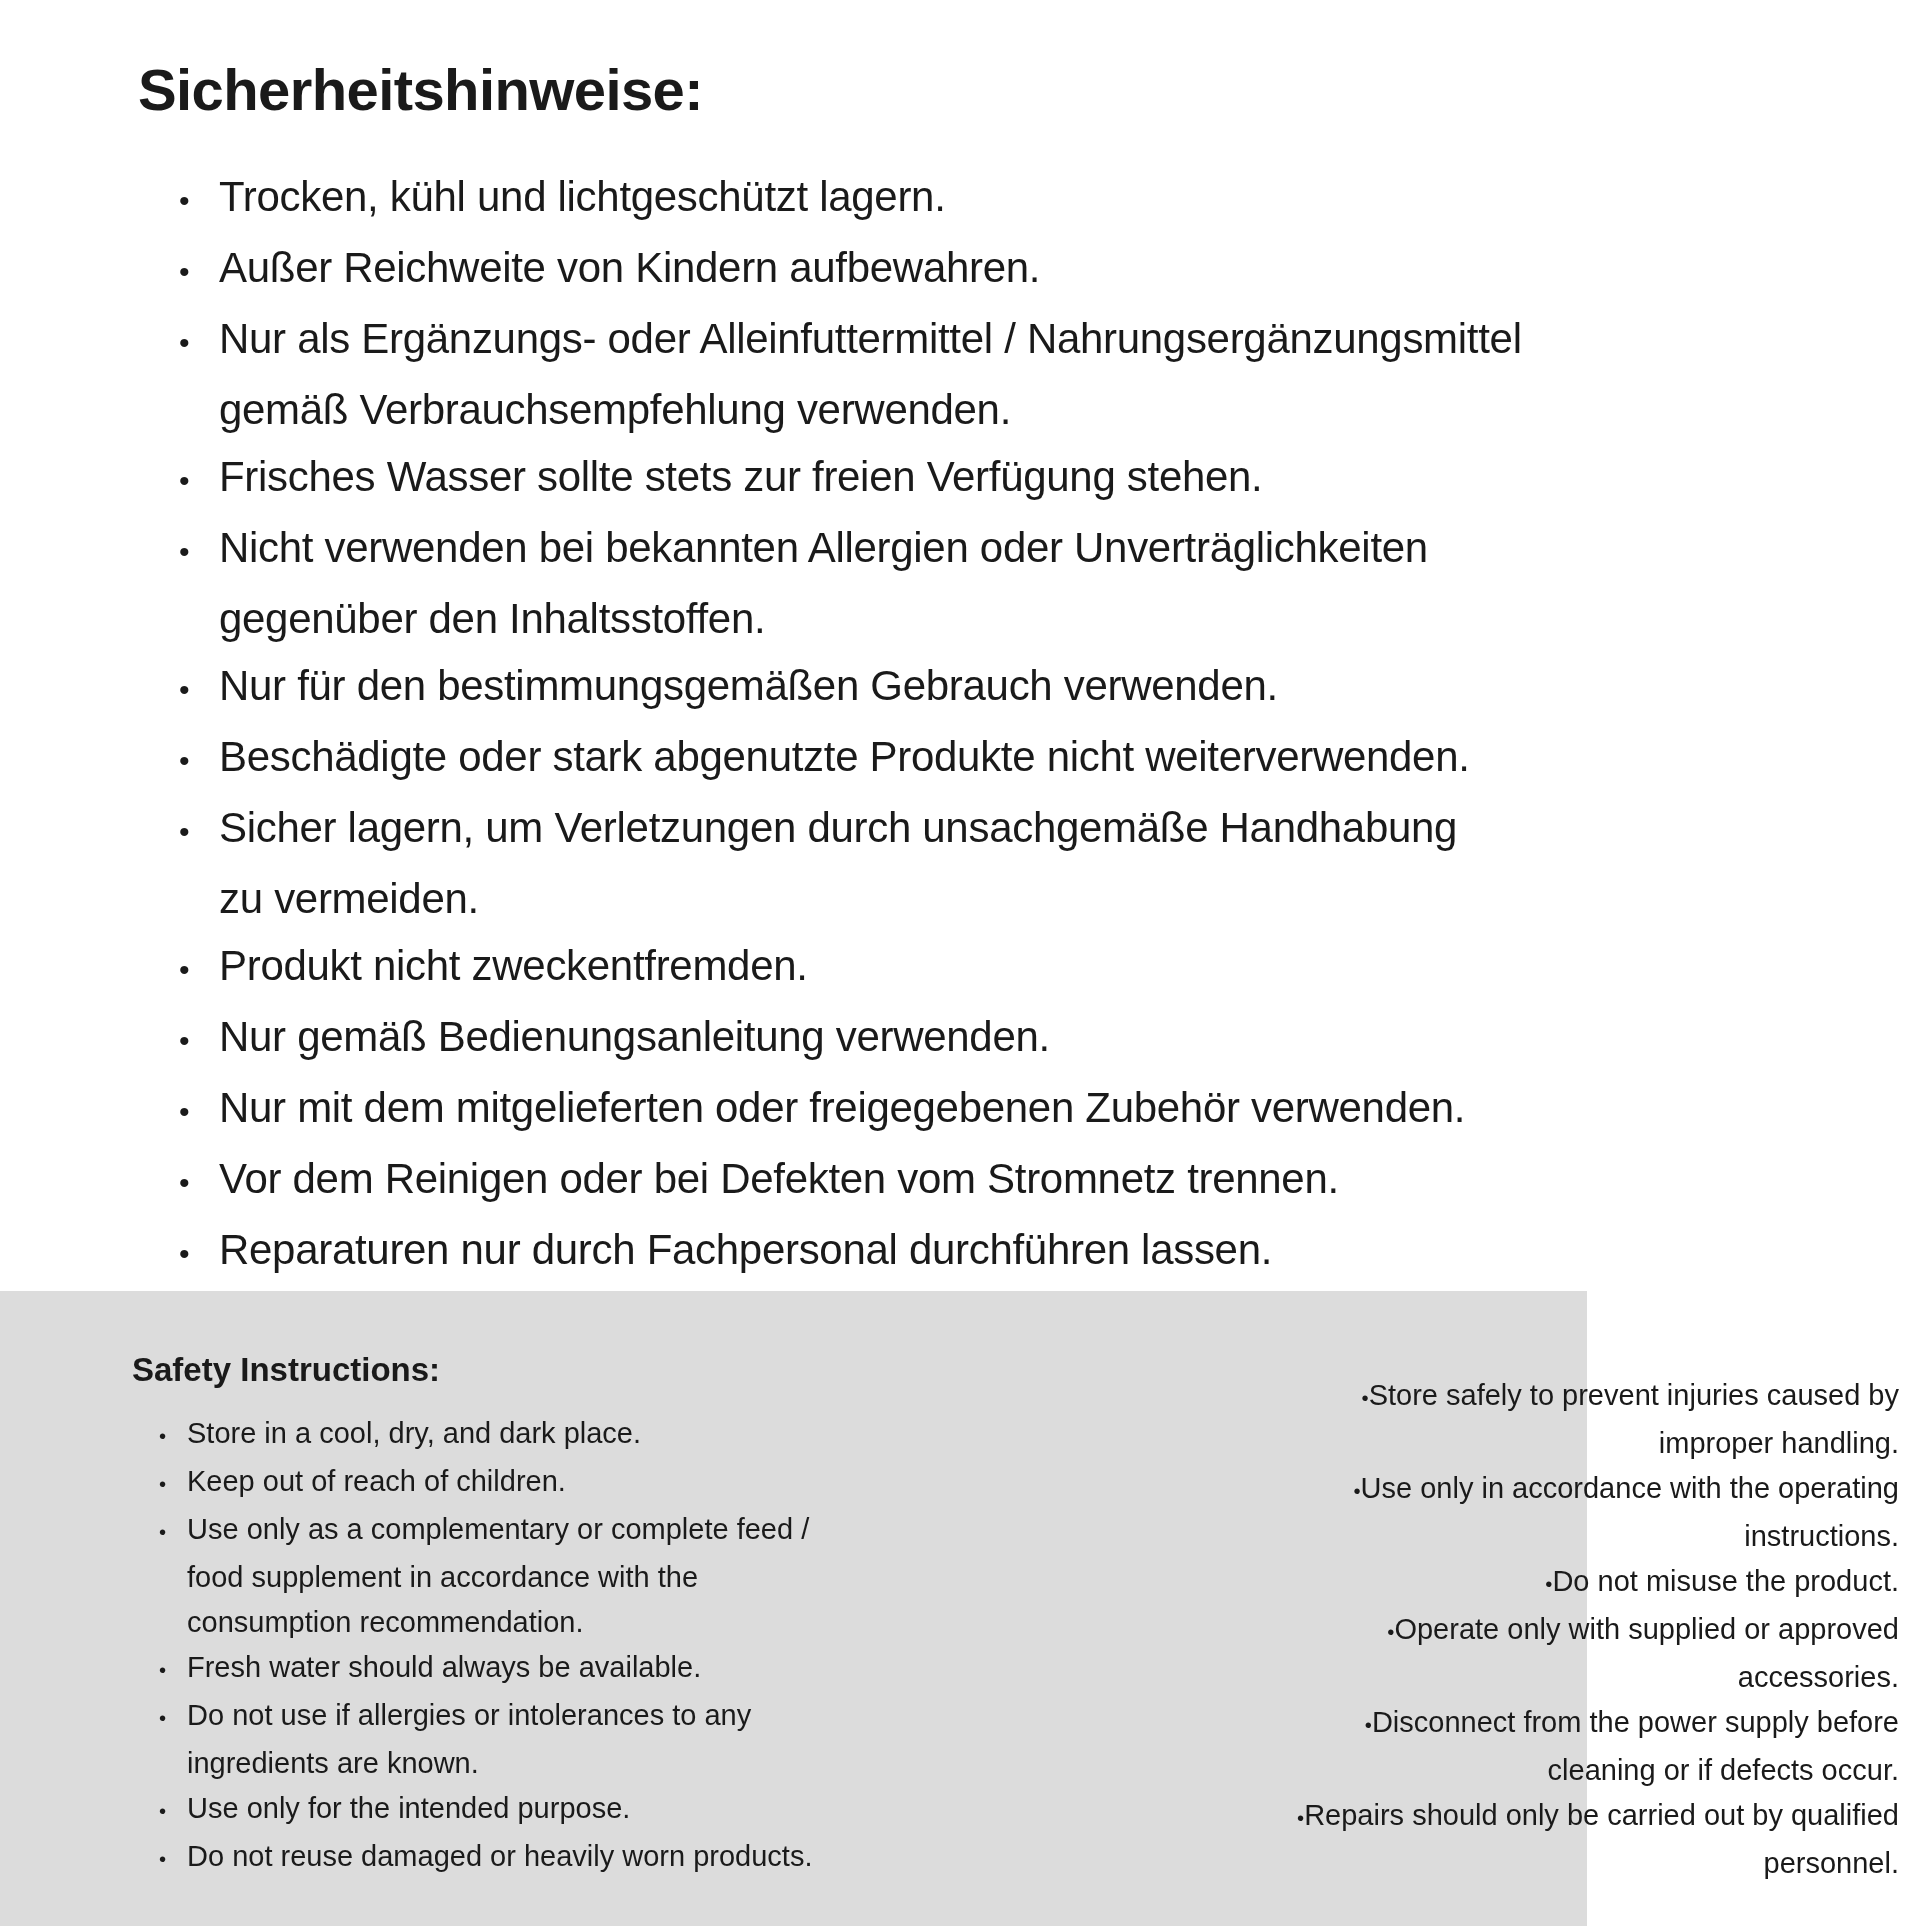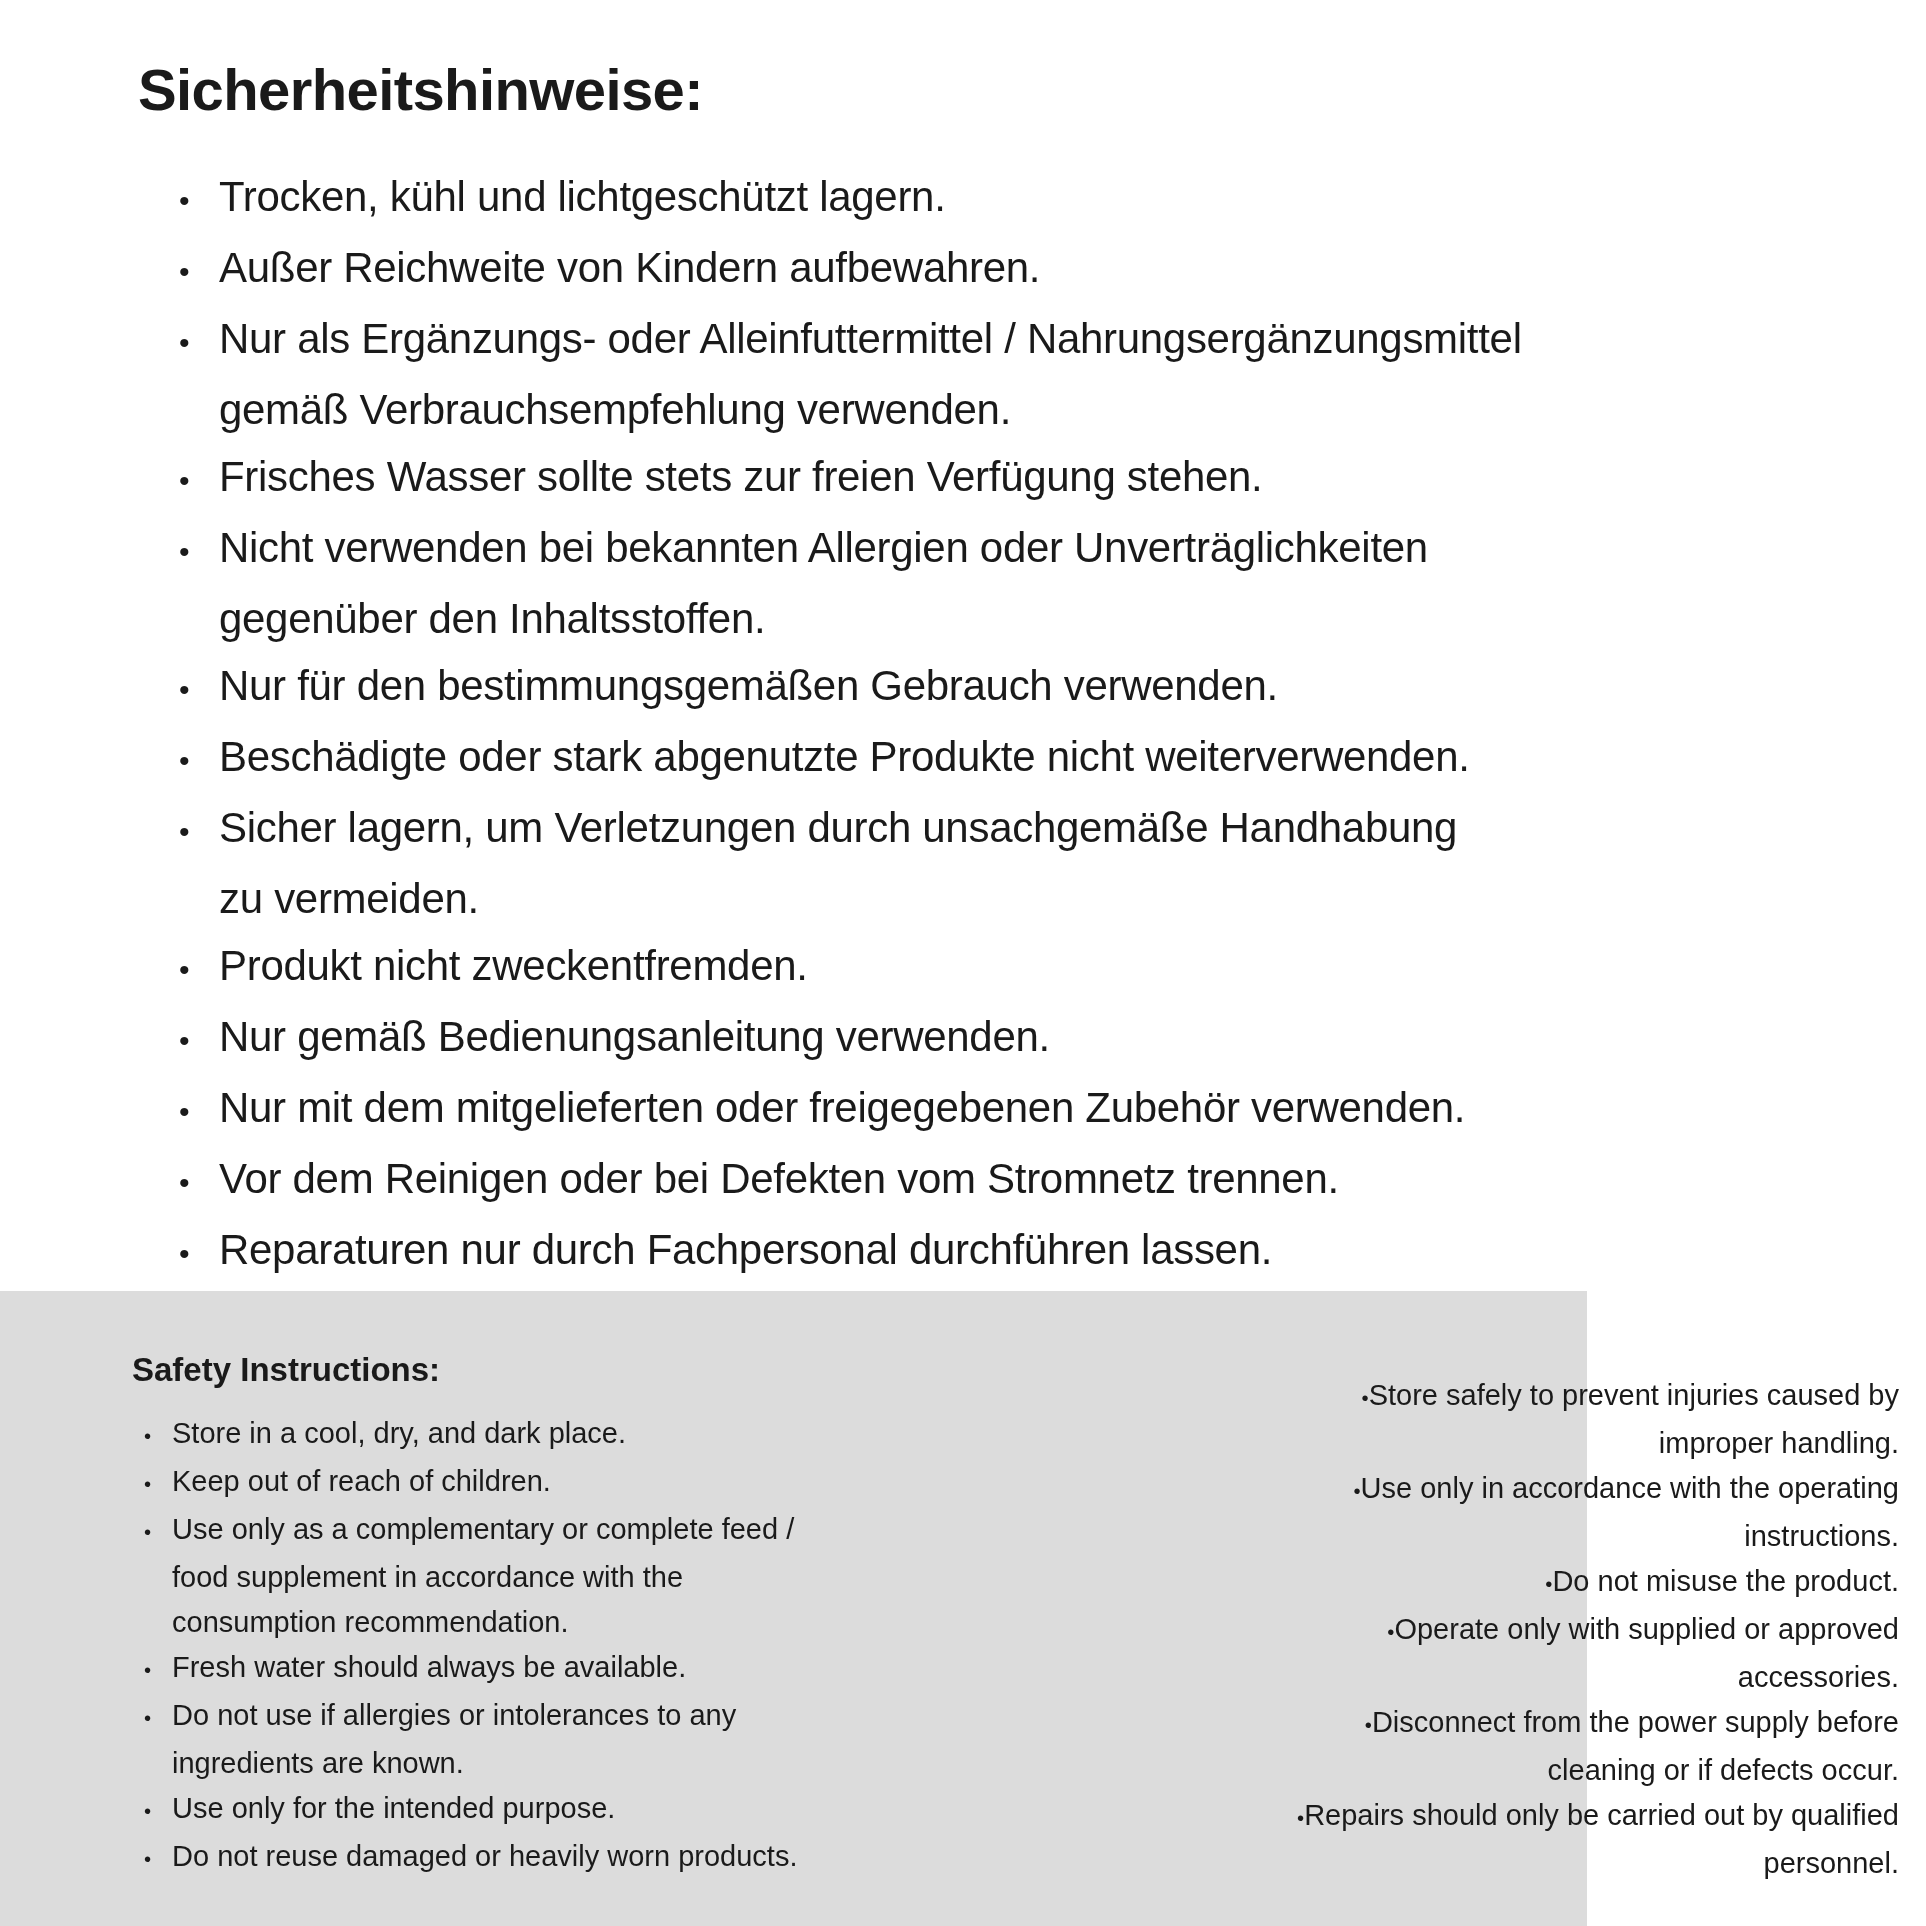--- a/index.html
+++ b/index.html
@@ -54,21 +54,21 @@
     left: 132px;
     top: 60px;
     width: 860px;
   }
   .en-title {
     margin: 0;
     font-size: 33px;
     font-weight: 700;
   }
   .en-list {
-    margin: 22px 0 0 12px;
+    margin: 22px 0 0 27px;
     padding: 0;
     list-style: none;
     font-size: 29px;
     line-height: 45px;
   }
   .en-list li { padding-left: 28px; }
   .en-list .bullet {
     display: inline-block;
     width: 28px;
     margin-left: -28px;

